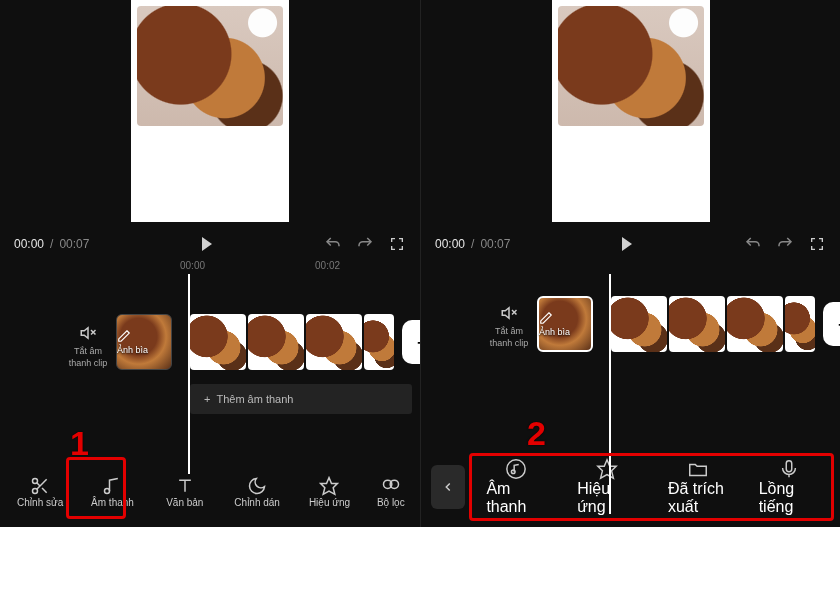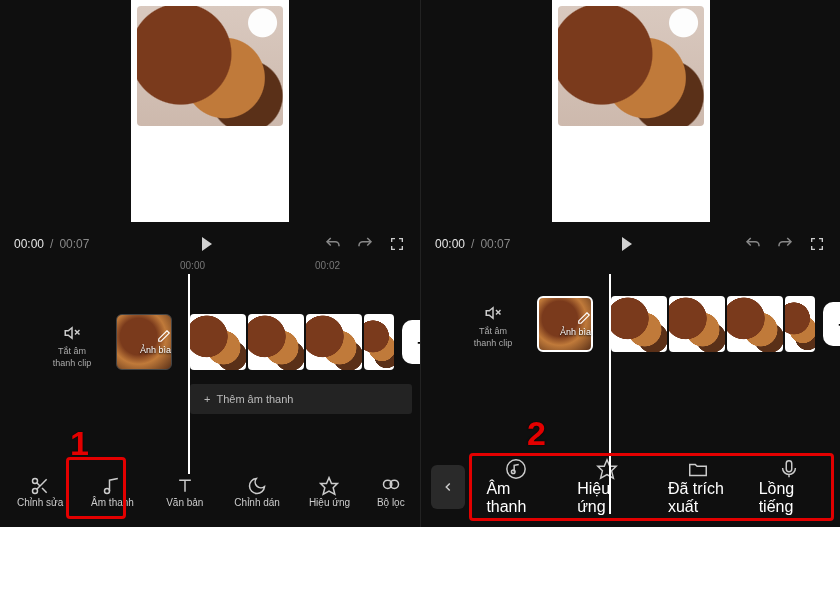--- a/index.html
+++ b/index.html
@@ -76,42 +76,42 @@
     gap: 110px;
   }
 
   .timeline {
     flex: 1;
     position: relative;
     padding-top: 18px;
   }
   .muteclip {
     position:absolute;
-    left: 40px;
+    left: 56px;
     top: 40px;
     width: 64px;
     text-align:center;
     font-size: 9px;
     color: #aaa;
     line-height: 1.3;
   }
   .muteclip .spk-icon { margin: 0 auto 4px; width:18px;height:18px; }
 
   .cover-chip {
     position:absolute;
     left: 116px;
     top: 30px;
     width: 56px;
     height: 56px;
     border-radius: 6px;
     background: radial-gradient(circle at 40% 40%, #7a3a1c 0 40%, #c07a3a 60%, #5a3018 100%);
     border: 1px solid #444;
     display:flex;
     flex-direction:column;
-    align-items:flex-end;
+    align-items:flex-start;
     justify-content:center;
     font-size: 9px;
     color:#fff;
     text-shadow: 0 1px 2px #000;
   }
   .cover-chip .pen { width:14px;height:14px;margin-bottom:2px; }
   .panel-b .cover-chip { border: 2px solid #fff; }
 
   .track {
     position:absolute;

